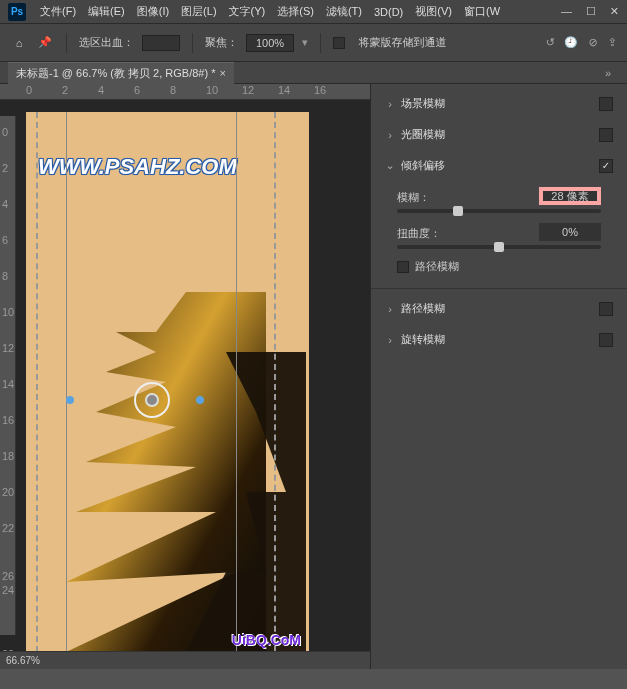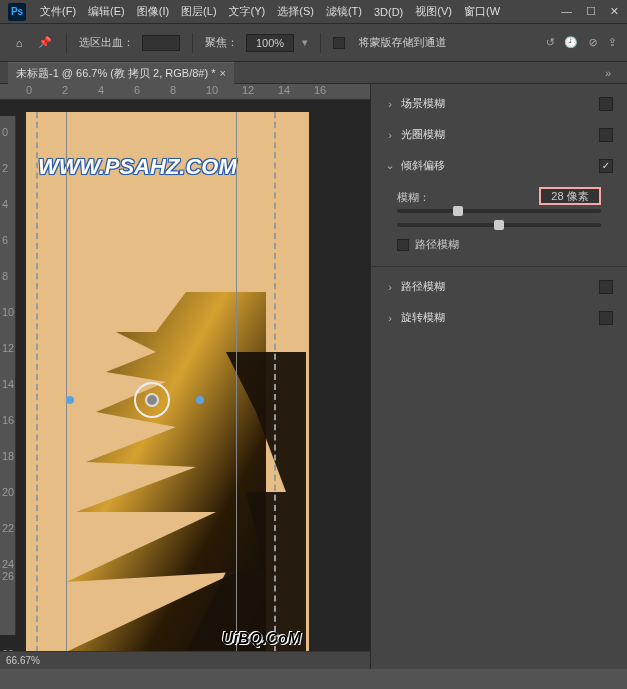--- a/index.html
+++ b/index.html
@@ -20,39 +20,39 @@
 .tab-close{margin-left:4px;color:#ccc}
 .main{display:flex;height:585px}
 .left{width:370px;display:flex;flex-direction:column;background:#262626}
 .ruler-h{height:16px;background:#535353;border-bottom:1px solid #333;display:flex;padding-left:16px;color:#999;font-size:9px;position:relative}
 .ruler-h span{position:absolute}
 .ruler-v{width:16px;background:#535353;border-right:1px solid #333;position:absolute;left:0;top:16px;bottom:16px;color:#999;font-size:9px}
 .ruler-v span{position:absolute;left:2px}
 .canvas-wrap{flex:1;position:relative;overflow:hidden;background:#262626}
 .canvas{position:absolute;left:26px;top:12px;width:283px;height:540px;background:#e6be85;overflow:hidden}
 .watermark-top{position:absolute;top:42px;left:12px;color:#fff;font-weight:bold;font-size:22px;font-style:italic;text-shadow:0 0 2px #2a5ca8,-1px -1px 0 #2a5ca8,1px -1px 0 #2a5ca8,-1px 1px 0 #2a5ca8,1px 1px 0 #2a5ca8}
-.watermark-bot{position:absolute;bottom:4px;right:8px;color:#000000;font-weight:bold;font-style:italic;font-size:16px;text-shadow:1px 1px 0 #fff,-1px -1px 0 #fff}
+.watermark-bot{position:absolute;bottom:4px;right:8px;color:#6d28d9;font-weight:bold;font-size:14px;text-shadow:1px 1px 0 #fff,-1px -1px 0 #fff}
 .blur-pin{position:absolute;width:36px;height:36px;border:2px solid #eee;border-radius:50%;top:270px;left:108px;display:flex;align-items:center;justify-content:center}
 .blur-pin::after{content:"";width:10px;height:10px;border:2px solid #ddd;border-radius:50%;background:#888}
 .blur-dot{position:absolute;width:8px;height:8px;background:#5aa2e0;border-radius:50%;top:284px}
 .guide-solid{position:absolute;top:0;bottom:0;width:1px;background:#888}
 .guide-dash{position:absolute;top:0;bottom:0;border-left:2px dashed #999}
 .art{position:absolute;top:180px;left:40px;width:250px;height:360px}
 .status{height:18px;background:#454545;color:#ccc;padding:4px 6px;font-size:10px;display:flex;align-items:center;border-top:1px solid #333}
 .panel{flex:1;background:#454545;border-left:1px solid #2a2a2a;display:flex;flex-direction:column}
 .panel-header{padding:6px 10px;color:#ddd;font-size:12px;border-bottom:1px solid #333}
 .panel-body{flex:1;padding:4px 0;overflow:auto}
 .section{padding:8px 14px;display:flex;align-items:center;color:#ddd;font-size:11px}
 .sec-chev{width:10px;text-align:center;margin-right:6px;color:#aaa}
 .sec-check{margin-left:auto;width:14px;height:14px;background:#333;border:1px solid #222;display:flex;align-items:center;justify-content:center;font-size:10px}
 .sec-content{padding:6px 26px 10px 26px}
 .slider-row{margin-bottom:10px}
 .slider-head{display:flex;align-items:flex-end;justify-content:space-between;margin-bottom:4px}
 .slider-val{width:62px;height:18px;background:#333;color:#ccc;text-align:center;font-size:11px;display:flex;align-items:center;justify-content:center}
-.slider-val.focus{border:2px solid #fca5a5}
+.slider-val.focus{border:4px solid #fca5a5}
 .track{height:4px;background:#2e2e2e;border-radius:2px;position:relative}
 .thumb{position:absolute;width:10px;height:10px;background:#ccc;border-radius:2px;top:-3px;transform:translateX(-50%)}
 .cb{margin-right:6px;width:12px;height:12px;background:#333;border:1px solid #222;display:inline-block;vertical-align:middle}
 .divider{height:1px;background:#333;margin:4px 0}
 .panel-tabs{display:flex;gap:14px;padding:8px 12px;border-top:1px solid #333;border-bottom:1px solid #333;background:#3c3c3c}
 .ptab{color:#888;font-size:11px}
 .ptab.active{color:#ddd}
 .chev-r{margin-left:auto;color:#aaa;padding:4px 8px}
 </style>
 </head>
@@ -123,21 +123,21 @@
           <span style="top:82px">4</span>
           <span style="top:118px">6</span>
           <span style="top:154px">8</span>
           <span style="top:190px">10</span>
           <span style="top:226px">12</span>
           <span style="top:262px">14</span>
           <span style="top:298px">16</span>
           <span style="top:334px">18</span>
           <span style="top:370px">20</span>
           <span style="top:406px">22</span>
-          <span style="top:442px">24</span>
+          <span style="top:468px">24</span>
           <span style="top:454px">26</span>
           <span style="top:532px">28</span>
       </div>
       <div class="canvas">
         <div class="watermark-top">WWW.PSAHZ.COM</div>
         <svg class="art" viewBox="0 0 250 360">
           <defs>
               <linearGradient id="g" x1="0" y1="0" x2="1" y2="1">
                 <stop offset="0" stop-color="#3a2a10"></stop>
                 <stop offset="0.4" stop-color="#d4a030"></stop>
@@ -185,20 +185,24 @@
         <div class="slider-row">
           <div class="slider-head">
             <span>模糊：</span>
             <span class="slider-val focus">28 像素</span>
           </div>
           <div class="track">
               <div class="thumb" style="left:30%"></div>
             </div>
         </div>
         <div class="slider-row">
+          <div class="slider-head">
+            <span>扭曲度：</span>
+            <span class="slider-val">0%</span>
+          </div>
           <div class="track">
               <div class="thumb" style="left:50%"></div>
             </div>
         </div>
         <div><span class="cb"></span><span>路径模糊</span></div>
       </div>
       <div class="divider"></div>
 
       <div class="section">
         <span class="sec-chev">›</span>

